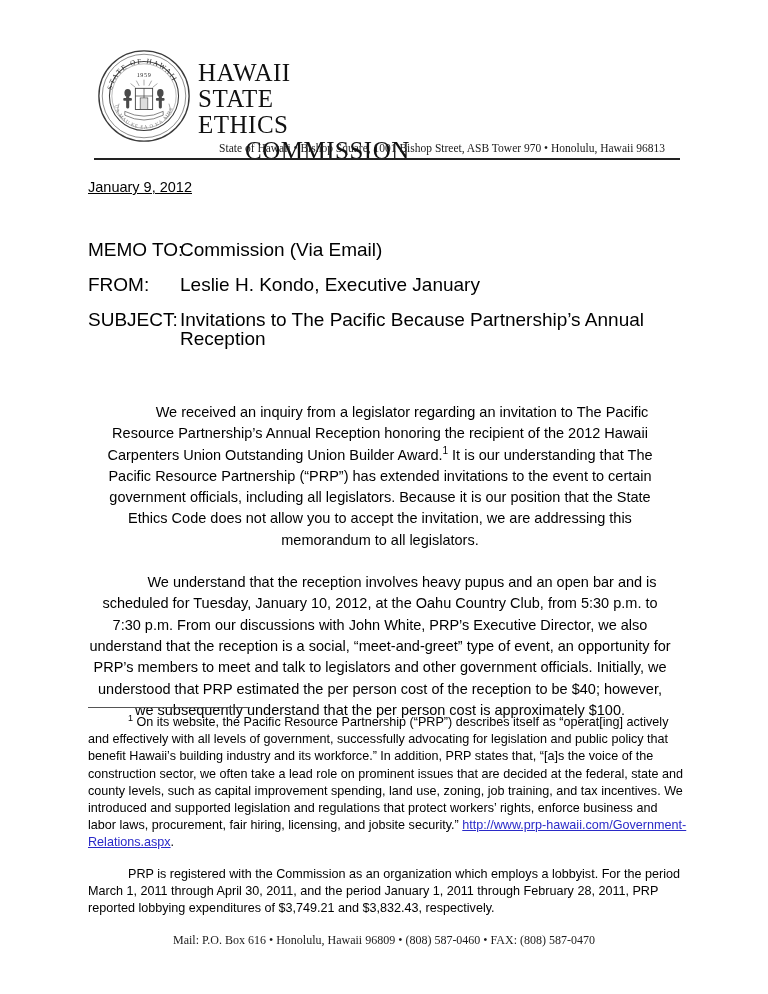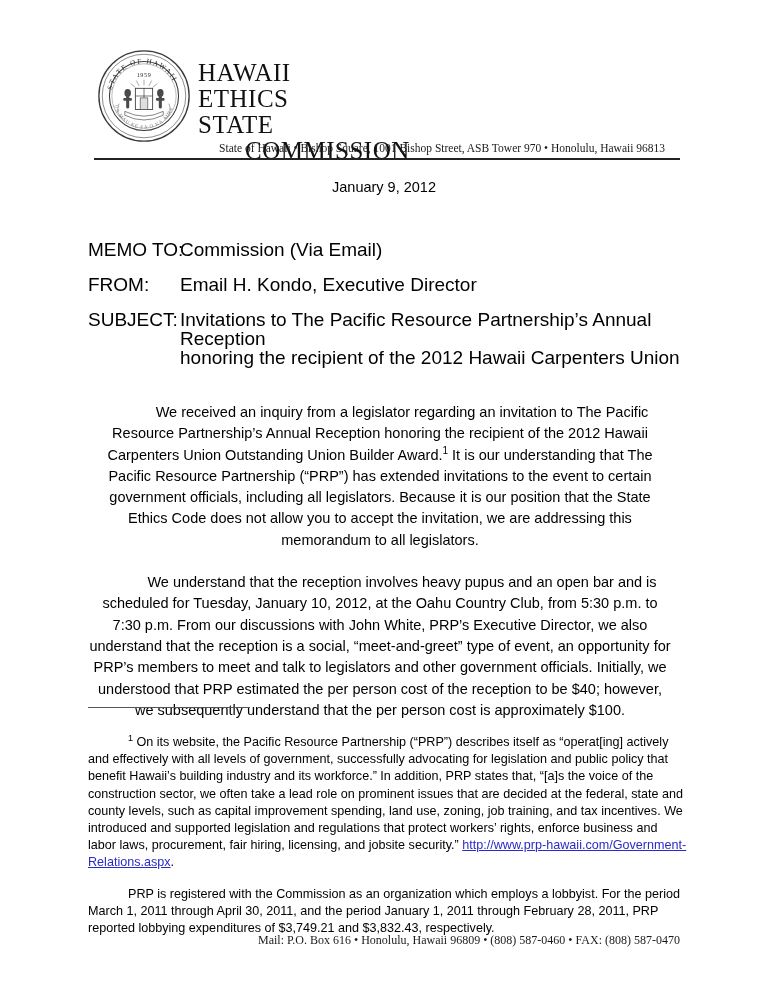--- a/index.html
+++ b/index.html
@@ -78,23 +78,24 @@
     height: 0;
     border-top: 2px solid #222222;
   }
 
   
   .date-line {
     position: absolute;
     left: 88px;
     top: 178px;
     width: 592px;
-    text-align: center;
+    text-align: left;
     font-size: 14.5px;
     line-height: 18px;
+    text-decoration: underline;
   }
 
   
   .memo-block {
     position: absolute;
     left: 88px;
     top: 240px;
     width: 600px;
     font-size: 19px;
     line-height: 19px;
@@ -140,21 +141,21 @@
     position: absolute;
     left: 88px;
     top: 707px;
     width: 162px;
     height: 0;
     border-top: 1px solid #555555;
   }
   .footnote-block {
     position: absolute;
     left: 88px;
-    top: 734px;
+    top: 714px;
     width: 600px;
     font-family: "Liberation Sans", sans-serif;
     font-size: 12.6px;
     line-height: 17.2px;
   }
   .footnote-para {
     margin: 0 0 14px 0;
     text-indent: 40px;
   }
   .footnote-para.second {
@@ -168,21 +169,21 @@
     color: #2a2ac8;
     text-decoration: underline;
   }
 
   
   .footer-line {
     position: absolute;
     left: 88px;
     top: 932px;
     width: 592px;
-    text-align: right;
+    text-align: center;
     font-family: "Liberation Serif", serif;
     font-size: 12px;
     line-height: 16px;
     color: #1a1a1a;
   }
 </style>
 </head>
 <body>
 
 <div class="page">
@@ -226,48 +227,47 @@
           <rect x="62.4" y="52" width="9" height="3" rx="1"></rect>
         </g>
         <path d="M 30 66 Q 50 76 70 66 L 70 70 Q 50 80 30 70 Z" fill="#ffffff" stroke="#4a4a4a" stroke-width="0.7"></path>
         <path d="M 24 58 Q 20 68 28 74" fill="none" stroke="#6a6a6a" stroke-width="0.6"></path>
         <path d="M 76 58 Q 80 68 72 74" fill="none" stroke="#6a6a6a" stroke-width="0.6"></path>
       </svg>
     </div>
 
     <div class="masthead">
       <div class="masthead-line ml-1">HAWAII</div>
+      <div class="masthead-line ml-2">STATE</div>
       <div class="masthead-line ml-3">ETHICS</div>
-      <div class="masthead-line ml-2">STATE</div>
       <div class="masthead-line ml-4">COMMISSION</div>
     </div>
 
     <div class="address-line">State of Hawaii • Bishop Square, 1001 Bishop Street, ASB Tower 970 • Honolulu, Hawaii 96813</div>
     <div class="rule-top"></div>
   </div>
 
   <div class="date-line">January 9, 2012</div>
 
   <div class="memo-block">
 
     <div class="memo-row">
       <div class="memo-label">MEMO TO:</div>
       <div class="memo-value">Commission (Via Email)</div>
     </div>
 
     <div class="memo-row">
       <div class="memo-label">FROM:</div>
-      <div class="memo-value">Email H. Kondo, Executive Director</div>
+      <div class="memo-value">Leslie H. Kondo, Executive January</div>
     </div>
 
     <div class="memo-row">
       <div class="memo-label">SUBJECT:</div>
       <div class="memo-value">
-        <span class="sub-line">Invitations to The Pacific Resource Partnership’s Annual Reception</span>
-        <span class="sub-line">honoring the recipient of the 2012 Hawaii Carpenters Union</span>
+        <span class="sub-line">Invitations to The Pacific Because Partnership’s Annual Reception</span>
       </div>
     </div>
   </div>
 
   <div class="body-block">
     <p class="body-para"><span>We received an inquiry from a legislator regarding an invitation to The Pacific Resource Partnership’s Annual Reception honoring the recipient of the 2012 Hawaii Carpenters Union Outstanding Union Builder Award.</span><sup class="fn">1</sup><span>  It is our understanding that The Pacific Resource Partnership (“PRP”) has extended invitations to the event to certain government officials, including all legislators.  Because it is our position that the State Ethics Code does not allow you to accept the invitation, we are addressing this memorandum to all legislators.</span></p>
 
     <p class="body-para">We understand that the reception involves heavy pupus and an open bar and is scheduled for Tuesday, January 10, 2012, at the Oahu Country Club, from 5:30 p.m. to 7:30 p.m.  From our discussions with John White, PRP’s Executive Director, we also understand that the reception is a social, “meet-and-greet” type of event, an opportunity for PRP’s members to meet and talk to legislators and other government officials.  Initially, we understood that PRP estimated the per person cost of the reception to be $40; however, we subsequently understand that the per person cost is approximately $100.</p>
   </div>
 

